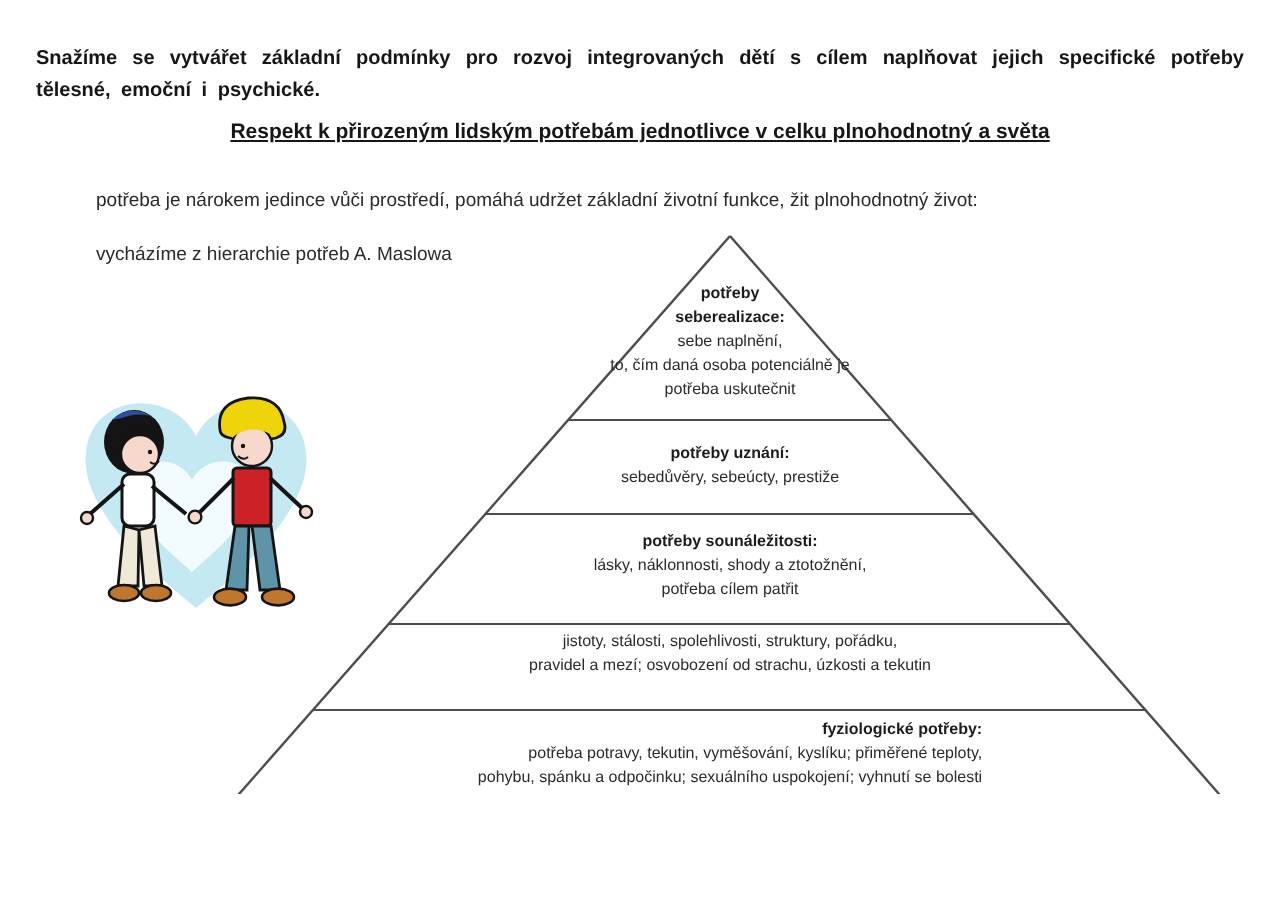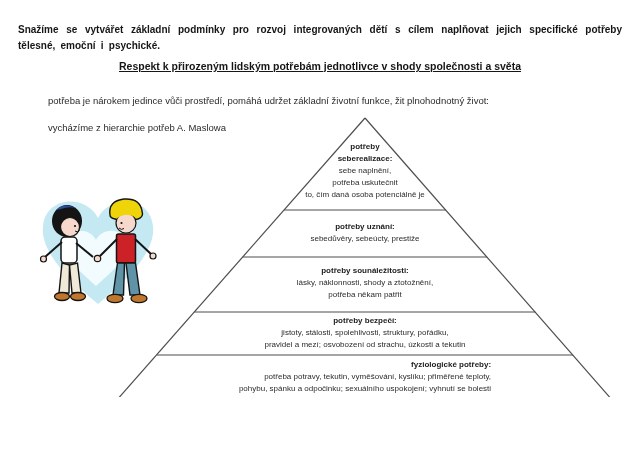--- a/index.html
+++ b/index.html
@@ -71,56 +71,55 @@
     color: #333;
   }
 </style>
 </head>
 <body>
 
 <div class="page">
 
   <div class="intro">Snažíme se vytvářet základní podmínky pro rozvoj integrovaných dětí s cílem naplňovat jejich specifické potřeby tělesné, emoční i psychické.</div>
 
-  <div class="heading">Respekt k přirozeným lidským potřebám jednotlivce v shody společnosti a světa</div>
+  <div class="heading">Respekt k přirozeným lidským potřebám jednotlivce v celku plnohodnotný a světa</div>
 
   <div class="body-line l1">potřeba je nárokem jedince vůči prostředí, pomáhá udržet základní životní funkce, žit plnohodnotný život:</div>
   <div class="body-line l2">vycházíme z hierarchie potřeb A. Maslowa</div>
 
   <svg class="pyramid-svg" width="640" height="453" viewBox="0 0 640 453">
     <path d="M365,118 L116,401" fill="none" stroke="#4d4d4d" stroke-width="1.2"></path>
     <path d="M365,118 L613,401" fill="none" stroke="#4d4d4d" stroke-width="1.2"></path>
     <line x1="284.2" y1="210" x2="445.8" y2="210" stroke="#4d4d4d" stroke-width="1"></line>
     <line x1="242.9" y1="257" x2="487.1" y2="257" stroke="#4d4d4d" stroke-width="1"></line>
     <line x1="194.6" y1="312" x2="535.4" y2="312" stroke="#4d4d4d" stroke-width="1"></line>
     <line x1="156.9" y1="355" x2="573.1" y2="355" stroke="#4d4d4d" stroke-width="1"></line>
     <line x1="116" y1="401" x2="613" y2="401" stroke="#a6a6a6" stroke-width="2.2"></line>
   </svg>
 
   <div class="lvl lvl1">
     <span class="b">potřeby</span>
     <span class="b">seberealizace:</span>
     <span class="r">sebe naplnění,</span>
+    <span class="r">to, čím daná osoba potenciálně je</span>
     <span class="r">potřeba uskutečnit</span>
-    <span class="r">to, čím daná osoba potenciálně je</span>
   </div>
 
   <div class="lvl lvl2">
     <span class="b">potřeby uznání:</span>
     <span class="r">sebedůvěry, sebeúcty, prestiže</span>
   </div>
 
   <div class="lvl lvl3">
     <span class="b">potřeby sounáležitosti:</span>
     <span class="r">lásky, náklonnosti, shody a ztotožnění,</span>
-    <span class="r">potřeba někam patřit</span>
+    <span class="r">potřeba cílem patřit</span>
   </div>
 
   <div class="lvl lvl4">
-    <span class="b">potřeby bezpečí:</span>
     <span class="r">jistoty, stálosti, spolehlivosti, struktury, pořádku,</span>
     <span class="r">pravidel a mezí; osvobození od strachu, úzkosti a tekutin</span>
   </div>
 
   <div class="lvl lvl5">
     <span class="b">fyziologické potřeby:</span>
     <span class="r">potřeba potravy, tekutin, vyměšování, kyslíku; přiměřené teploty,</span>
     <span class="r">pohybu, spánku a odpočinku; sexuálního uspokojení; vyhnutí se bolesti</span>
   </div>
 

